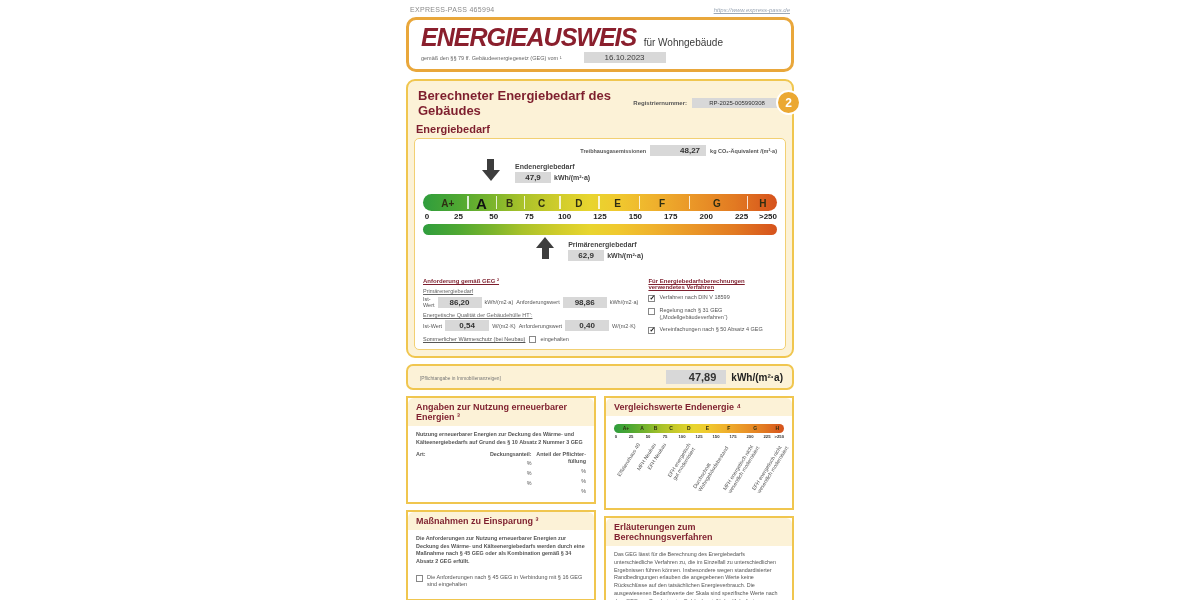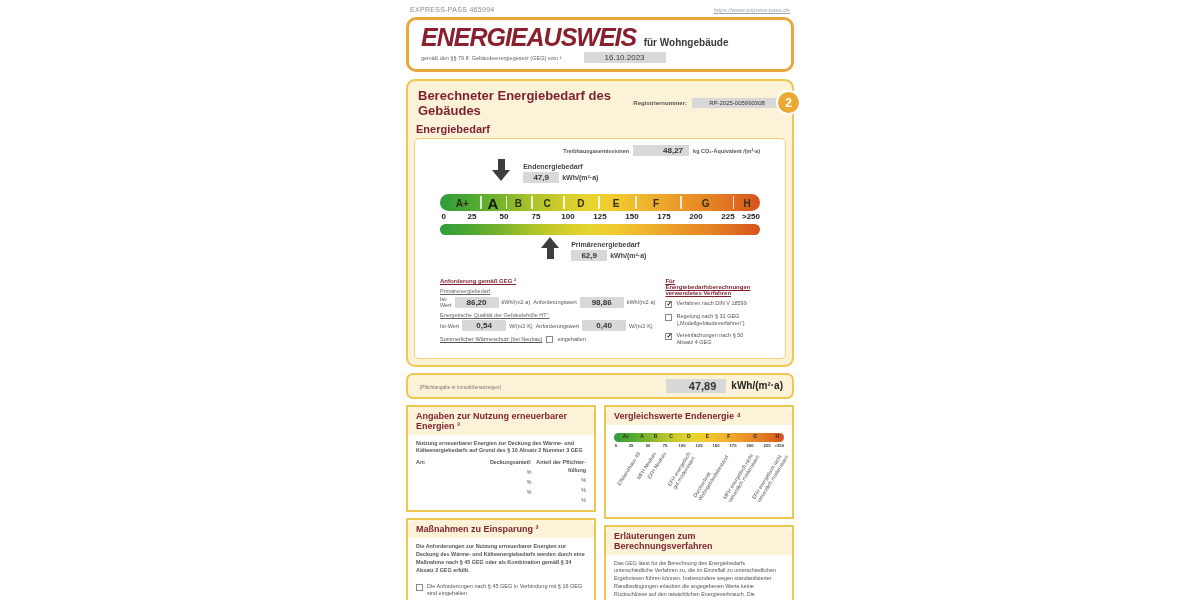--- a/index.html
+++ b/index.html
@@ -7,34 +7,34 @@
   .doc{width:388px;margin:0 auto;padding-top:6px;position:relative;}
 
   
   .meta-row{display:flex;justify-content:space-between;align-items:flex-end;padding:0 4px;margin-bottom:4px;}
   .doc-id{font-size:7px;color:#8a8a8a;letter-spacing:.3px;}
   .doc-url{font-size:6px;color:#9aa6b4;font-style:italic;text-decoration:underline;}
 
   
   .head-box{border:3px solid #E9A73B;border-radius:10px;background:#fff;padding:5px 12px 6px;margin-bottom:7px;}
   .head-title{color:#8A1F2D;font-size:25px;font-weight:bold;font-style:italic;letter-spacing:-1px;line-height:1;display:inline-block;}
-  .head-sub{font-size:10px;font-weight:bold;color:#3a3a3a;margin-left:3px;}
+  .head-sub{font-size:10px;font-weight:normal;color:#3a3a3a;margin-left:3px;}
   .law-row{margin-top:2px;display:flex;align-items:center;gap:22px;}
   .law-text{font-size:5.5px;color:#666;}
   .date-field{background:#d8d8d8;color:#3a3a3a;font-size:8px;padding:1px 16px;min-width:50px;text-align:center;}
 
   
   .section{background:#FCF2D7;border:2px solid #F0C64F;border-radius:9px;padding:5px 6px 6px;position:relative;margin-bottom:6px;}
   .sec-head{display:flex;align-items:center;padding:2px 4px 5px;}
   .sec-title{color:#7E1F2E;font-weight:bold;font-size:13px;}
   .reg-label{font-size:6px;font-weight:bold;color:#555;margin-left:auto;}
   .reg-field{background:#d8d8d8;color:#333;font-size:6px;padding:2px 10px;margin-left:5px;min-width:70px;text-align:center;}
   .badge{position:absolute;right:-9px;top:9px;width:21px;height:21px;border-radius:50%;background:#EBA832;border:2px solid #fff;color:#fff;font-weight:bold;font-size:12px;display:flex;align-items:center;justify-content:center;}
 
-  .panel{background:#fff;border:1px solid #F2D073;border-radius:5px;padding:6px 25px 6px;}
+  .panel{background:#fff;border:1px solid #F2D073;border-radius:5px;padding:6px 8px 6px;}
   .panel-title{color:#7E1F2E;font-weight:bold;font-size:11px;margin:0 2px 3px;}
 
   .ghg-row{display:flex;justify-content:flex-end;align-items:center;gap:4px;margin-bottom:2px;}
   .ghg-label{font-size:5.5px;font-weight:bold;color:#555;}
   .ghg-value{background:#d8d8d8;font-size:8px;font-weight:bold;color:#333;padding:1px 6px;min-width:44px;text-align:right;}
   .ghg-unit{font-size:5.5px;font-weight:bold;color:#555;}
 
   .endblock{position:relative;height:36px;}
   .arrow{position:absolute;display:flex;flex-direction:column;align-items:center;transform:translateX(-50%);}
   .arrow .stem{width:7px;height:11px;background:#3d3d3d;}

